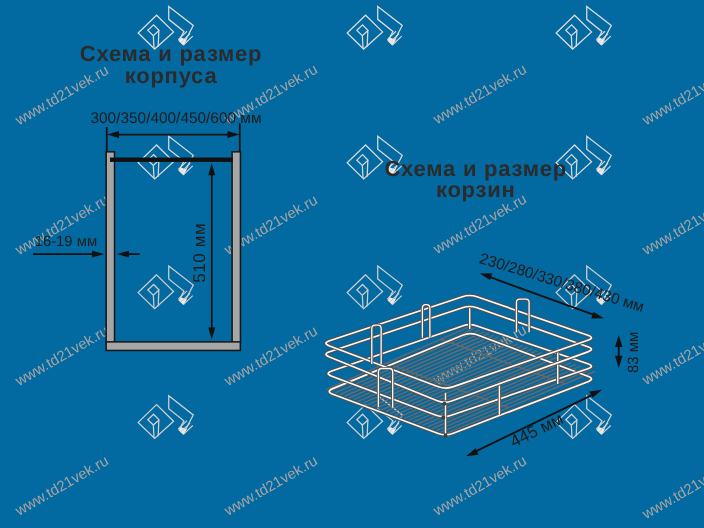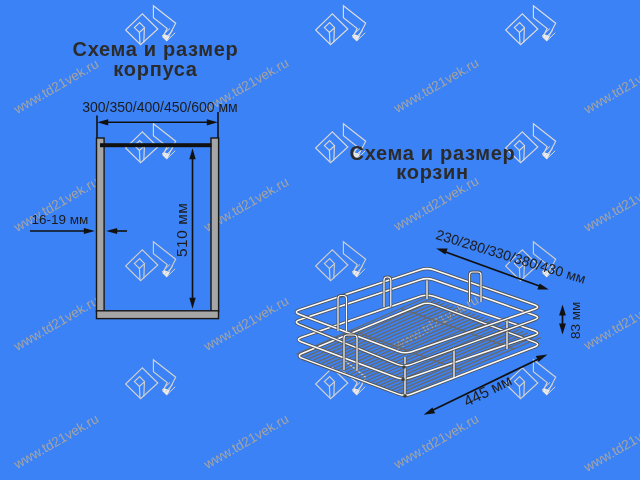--- a/index.html
+++ b/index.html
@@ -1,16 +1,16 @@
 <!DOCTYPE html>
 <html><head>
 <meta charset="utf-8">
 <style>
 html,body{margin:0;padding:0;background:#fff;}
-#page{width:640px;height:480px;position:relative;overflow:hidden;background:#3b82f6;font-family:"Liberation Sans",sans-serif;}
+#page{width:640px;height:480px;position:relative;overflow:hidden;background:#0369a1;font-family:"Liberation Sans",sans-serif;}
 svg{display:block;}
 text{font-family:"Liberation Sans",sans-serif;}
 </style>
 </head>
 <body>
 <div id="page">
 <svg width="640" height="480" viewBox="0 0 640 480">
 <defs>
 <g id="lg" fill="none" stroke-width="1.15">
   <path d="M142.3 13.8 L125.6 30 L140.6 44.6 L157.8 29 Z"></path>

